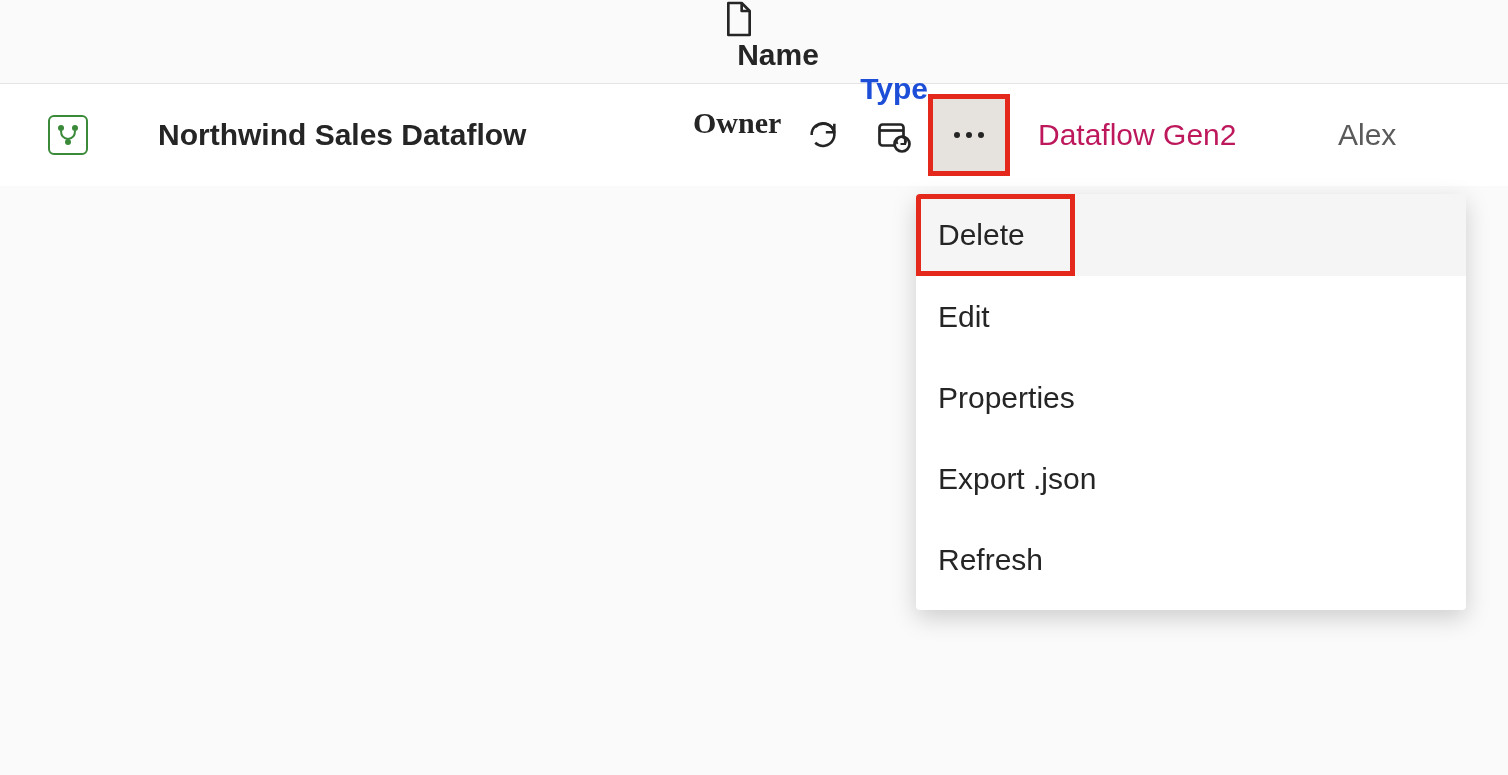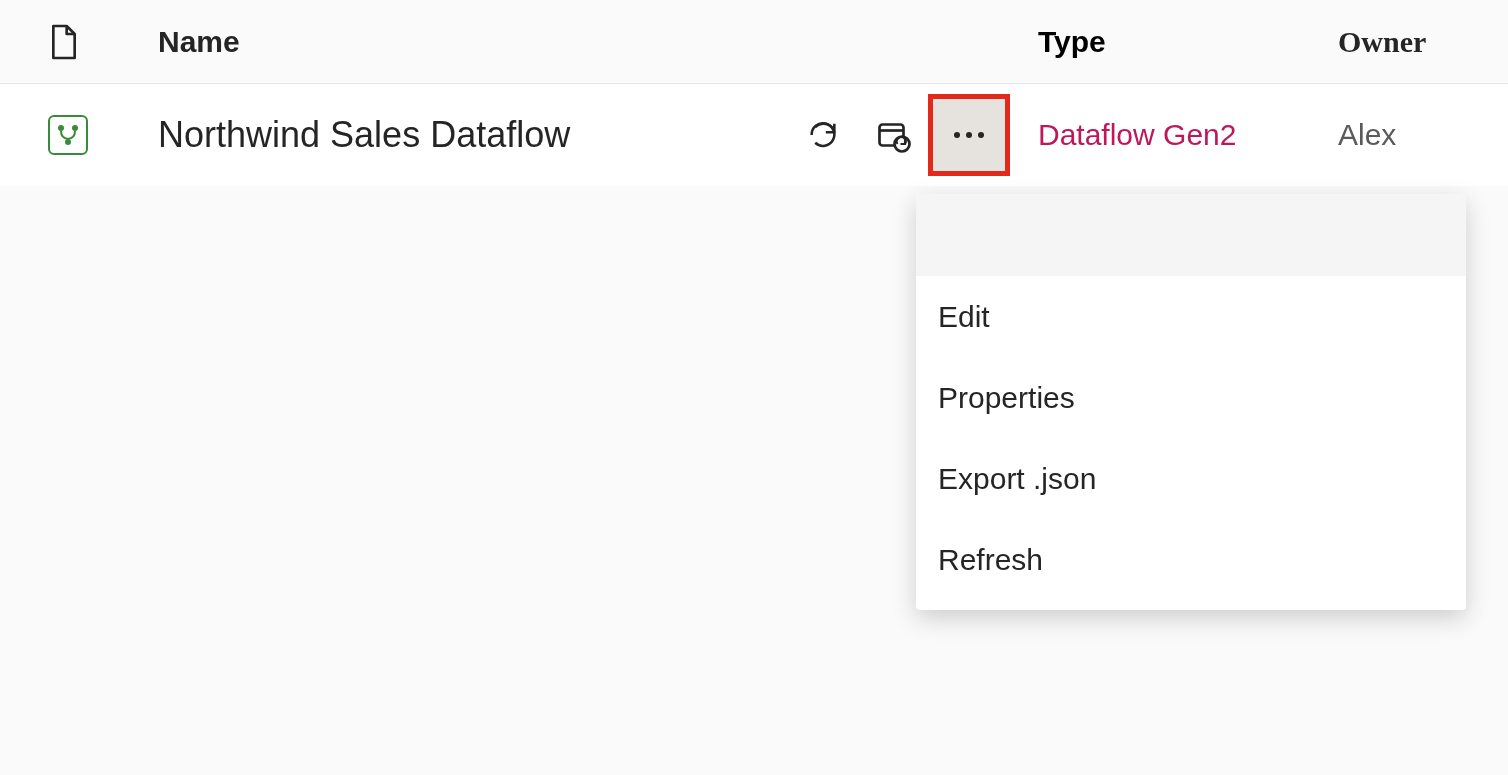--- a/index.html
+++ b/index.html
@@ -17,37 +17,39 @@
     }
     .table {
       width: 100%;
     }
     .table-header {
       display: flex;
       align-items: center;
       height: 84px;
       border-bottom: 1px solid #e5e5e5;
       padding-left: 48px;
+      flex-direction: column;
     }
     .col-icon {
       width: 110px;
       flex-shrink: 0;
     }
     .col-name {
       flex: 1;
       font-size: 30px;
       font-weight: 600;
       color: #252525;
     }
     .col-type {
       width: 300px;
       font-size: 30px;
       font-weight: 600;
-      color: #000000;
-      flex-shrink: 0;
+      color: #1d4ed8;
+      flex-shrink: 0;
+      text-align: right;
     }
     .col-owner {
       width: 170px;
       font-size: 30px;
       font-weight: 600;
       color: #252525;
       flex-shrink: 0;
       font-family: Liberation Serif, serif;
     }
     .table-row {
@@ -72,22 +74,22 @@
       align-items: center;
       justify-content: center;
       background: #fff;
     }
     .row-name-cell {
       flex: 1;
       display: flex;
       align-items: center;
     }
     .row-name-text {
-      font-size: 36px;
-      font-weight: 400;
+      font-size: 30px;
+      font-weight: 700;
       color: #252525;
     }
     .row-actions {
       display: flex;
       align-items: center;
       gap: 0;
       margin-right: 28px;
     }
     .action-btn {
       width: 70px;
@@ -227,19 +229,20 @@
         </svg>
       </button>
     </div>
     <div class="row-type-cell">Dataflow Gen2</div>
     <div class="row-owner-cell">Alex</div>
   </div>
 </div>
 
 <div class="context-menu">
   <div class="delete-row">
+    <div class="menu-item delete-highlight">Delete</div>
     <div class="delete-row-rest"></div>
   </div>
   <div class="menu-item">Edit</div>
   <div class="menu-item">Properties</div>
   <div class="menu-item">Export .json</div>
   <div class="menu-item">Refresh</div>
 </div>
 
 </body></html>

